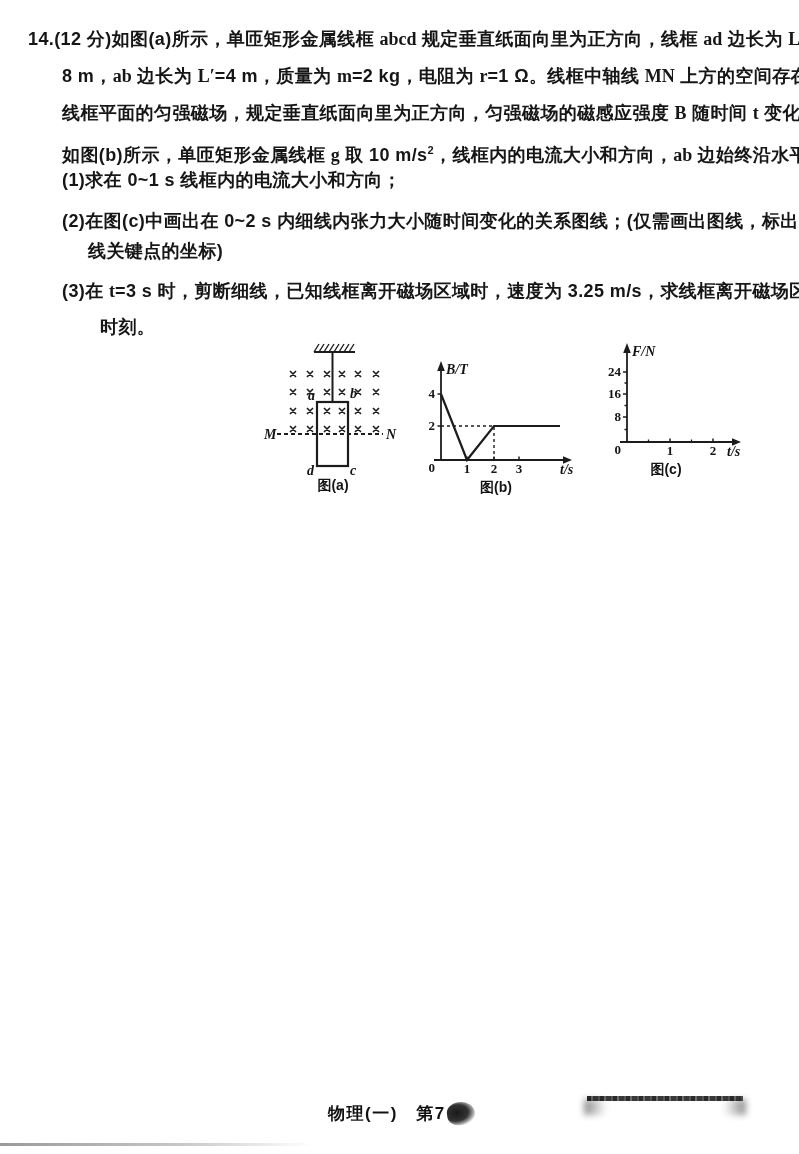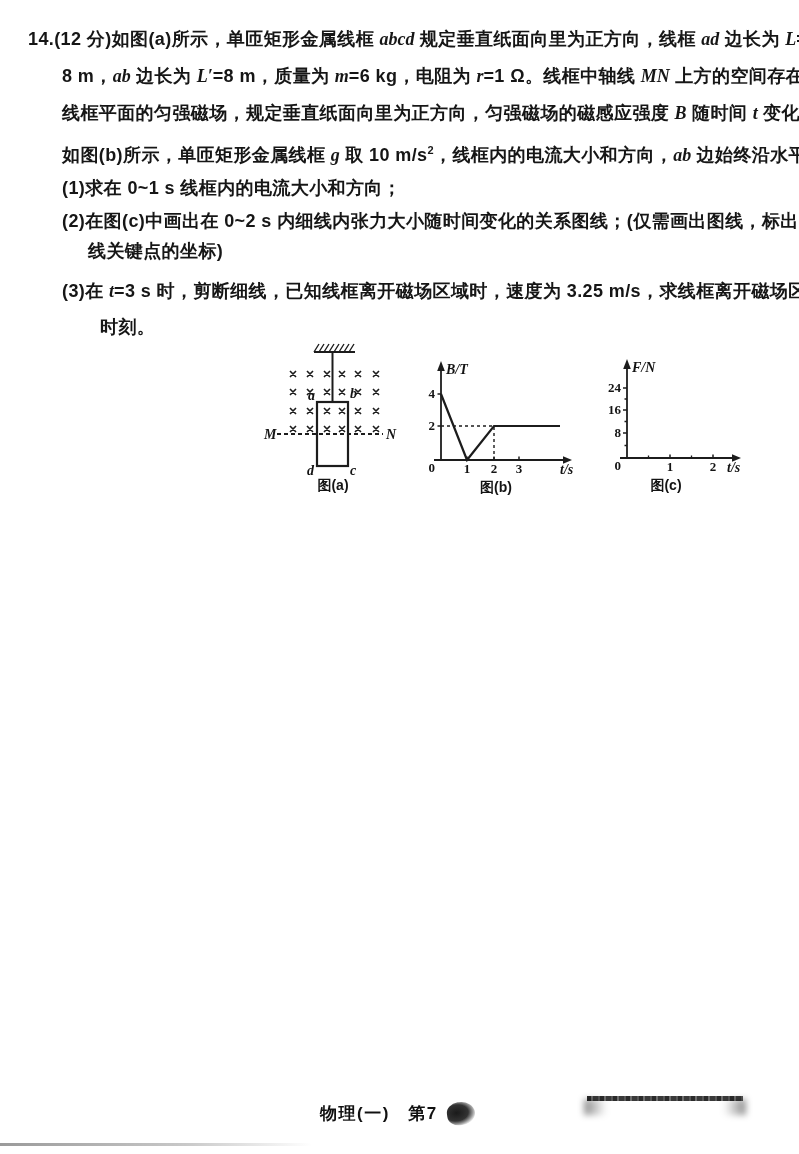--- a/index.html
+++ b/index.html
@@ -5,32 +5,32 @@
   html,body{margin:0;padding:0;}
   body{
     width:799px;height:1154px;position:relative;overflow:hidden;
     background:#ffffff;color:#1c1c1c;
     font-family:"Liberation Sans",sans-serif;
   }
   .qline{
     position:absolute;font-size:18px;font-weight:bold;line-height:25px;
     white-space:nowrap;letter-spacing:0.4px;color:#161616;
   }
-  .seg-i{font-family:"Liberation Serif",serif;font-style:italic;letter-spacing:0;}
+  .seg-i{font-family:"Liberation Serif",serif;letter-spacing:0;}
   .seg-sup{vertical-align:super;font-size:11px;}
   .fig{position:absolute;}
   .fig svg{display:block;}
   .stroke{stroke:#1c1c1c;fill:none;}
   .arrow{fill:#1c1c1c;stroke:none;}
   svg text{fill:#141414;}
   .var{font-family:"Liberation Serif",serif;font-style:italic;font-weight:bold;font-size:14px;}
   .num{font-family:"Liberation Serif",serif;font-weight:bold;font-size:13px;}
   .cap{font-family:"Liberation Sans",sans-serif;font-weight:bold;font-size:14px;}
   .footer{
-    position:absolute;left:320px;top:1102px;font-size:17px;font-weight:bold;
+    position:absolute;left:328px;top:1102px;font-size:17px;font-weight:bold;
     letter-spacing:1.5px;white-space:nowrap;color:#111;
   }
   .smudge{
     position:absolute;left:447px;top:1102px;width:28px;height:23px;
     background:radial-gradient(ellipse at 35% 45%, #1a1a1a 0%, #333 45%, rgba(80,80,80,0.6) 62%, transparent 78%);
     border-radius:50% 60% 55% 50%;
     transform:rotate(-8deg);
   }
   .sticker{
     position:absolute;left:584px;top:1096px;width:162px;height:58px;background:#ffffff;
@@ -46,24 +46,24 @@
   }
   .page-edge{
     position:absolute;left:0;top:1143px;width:312px;height:3px;
     background:linear-gradient(90deg,#9a9a9a,#c9c9c9 60%,rgba(201,201,201,0));
   }
 </style>
 </head>
 <body>
 
 <div class="qline" style="left:28px;top:27px"><span>14.(12 分)如图(a)所示，单匝矩形金属线框 </span><span class="seg-i">abcd</span><span> 规定垂直纸面向里为正方向，线框 </span><span class="seg-i">ad</span><span> 边长为 </span><span class="seg-i">L</span><span>=</span></div>
-<div class="qline" style="left:62px;top:64px"><span>8 m，</span><span class="seg-i">ab</span><span> 边长为 </span><span class="seg-i">L′</span><span>=8 m，质量为 </span><span class="seg-i">m</span><span>=6 kg，电阻为 </span><span class="seg-i">r</span><span>=1 Ω。线框中轴线 </span><span class="seg-i">MN</span><span> 上方的空间存在垂直</span></div>
+<div class="qline" style="left:62px;top:64px"><span>8 m，</span><span class="seg-i">ab</span><span> 边长为 </span><span class="seg-i">L′</span><span>=4 m，质量为 </span><span class="seg-i">m</span><span>=2 kg，电阻为 </span><span class="seg-i">r</span><span>=1 Ω。线框中轴线 </span><span class="seg-i">MN</span><span> 上方的空间存在垂直</span></div>
 <div class="qline" style="left:62px;top:101px"><span>线框平面的匀强磁场，规定垂直纸面向里为正方向，匀强磁场的磁感应强度 </span><span class="seg-i">B</span><span> 随时间 </span><span class="seg-i">t</span><span> 变化关系</span></div>
 <div class="qline" style="left:62px;top:138px"><span>如图(b)所示，单匝矩形金属线框 </span><span class="seg-i">g</span><span> 取 10 m/s</span><span class="seg-sup">2</span><span>，线框内的电流大小和方向，</span><span class="seg-i">ab</span><span> 边始终沿水平方向。</span></div>
-<div class="qline" style="left:62px;top:176px"><span>(1)求在 0~1 s 线框内的电流大小和方向；</span></div>
+<div class="qline" style="left:62px;top:168px"><span>(1)求在 0~1 s 线框内的电流大小和方向；</span></div>
 <div class="qline" style="left:62px;top:209px"><span>(2)在图(c)中画出在 0~2 s 内细线内张力大小随时间变化的关系图线；(仅需画出图线，标出图</span></div>
 <div class="qline" style="left:88px;top:239px"><span>线关键点的坐标)</span></div>
 <div class="qline" style="left:62px;top:279px"><span>(3)在 </span><span class="seg-i">t</span><span>=3 s 时，剪断细线，已知线框离开磁场区域时，速度为 3.25 m/s，求线框离开磁场区域的</span></div>
 <div class="qline" style="left:100px;top:315px"><span>时刻。</span></div>
 
 <div class="fig" style="left:262px;top:339px">
   <svg width="150" height="160" viewBox="0 0 150 160">
     <g>
       <line class="stroke" x1="52" y1="13" x2="93" y2="13" stroke-width="2"></line>
       <path class="stroke" stroke-width="1.4" d="M52 13L57 5M57 13L62 5M62 13L67 5M67 13L72 5M72 13L77 5M77 13L82 5M82 13L87 5M87 13L92 5"></path>
@@ -100,21 +100,21 @@
     <line class="stroke" x1="99" y1="96.5" x2="99" y2="100" stroke-width="1.5"></line>
     <text class="num" x="47" y="113" text-anchor="middle">1</text>
     <text class="num" x="74" y="113" text-anchor="middle">2</text>
     <text class="num" x="99" y="113" text-anchor="middle">3</text>
     <path class="stroke" stroke-width="2.2" d="M21 34L47 100L74 66L140 66"></path>
     <path class="stroke" stroke-width="1.4" stroke-dasharray="3 3" d="M21 66L74 66M74 100L74 66"></path>
     <text class="cap" x="76" y="132" text-anchor="middle">图(b)</text>
   </svg>
 </div>
 
-<div class="fig" style="left:600px;top:358px">
+<div class="fig" style="left:600px;top:342px">
   <svg width="160" height="142" viewBox="0 0 160 142">
     <line class="stroke" x1="27" y1="8" x2="27" y2="100" stroke-width="1.8"></line>
     <polygon class="arrow" points="27,1 23.2,11 30.8,11"></polygon>
     <line class="stroke" x1="20" y1="100" x2="135" y2="100" stroke-width="1.8"></line>
     <polygon class="arrow" points="141,100 132,96.2 132,103.8"></polygon>
     <text class="var" x="32" y="14">F/N</text>
     <text class="var" x="127" y="114">t/s</text>
     <line class="stroke" x1="23" y1="30" x2="27" y2="30" stroke-width="1.5"></line>
     <line class="stroke" x1="23" y1="52" x2="27" y2="52" stroke-width="1.5"></line>
     <line class="stroke" x1="23" y1="75" x2="27" y2="75" stroke-width="1.5"></line>

